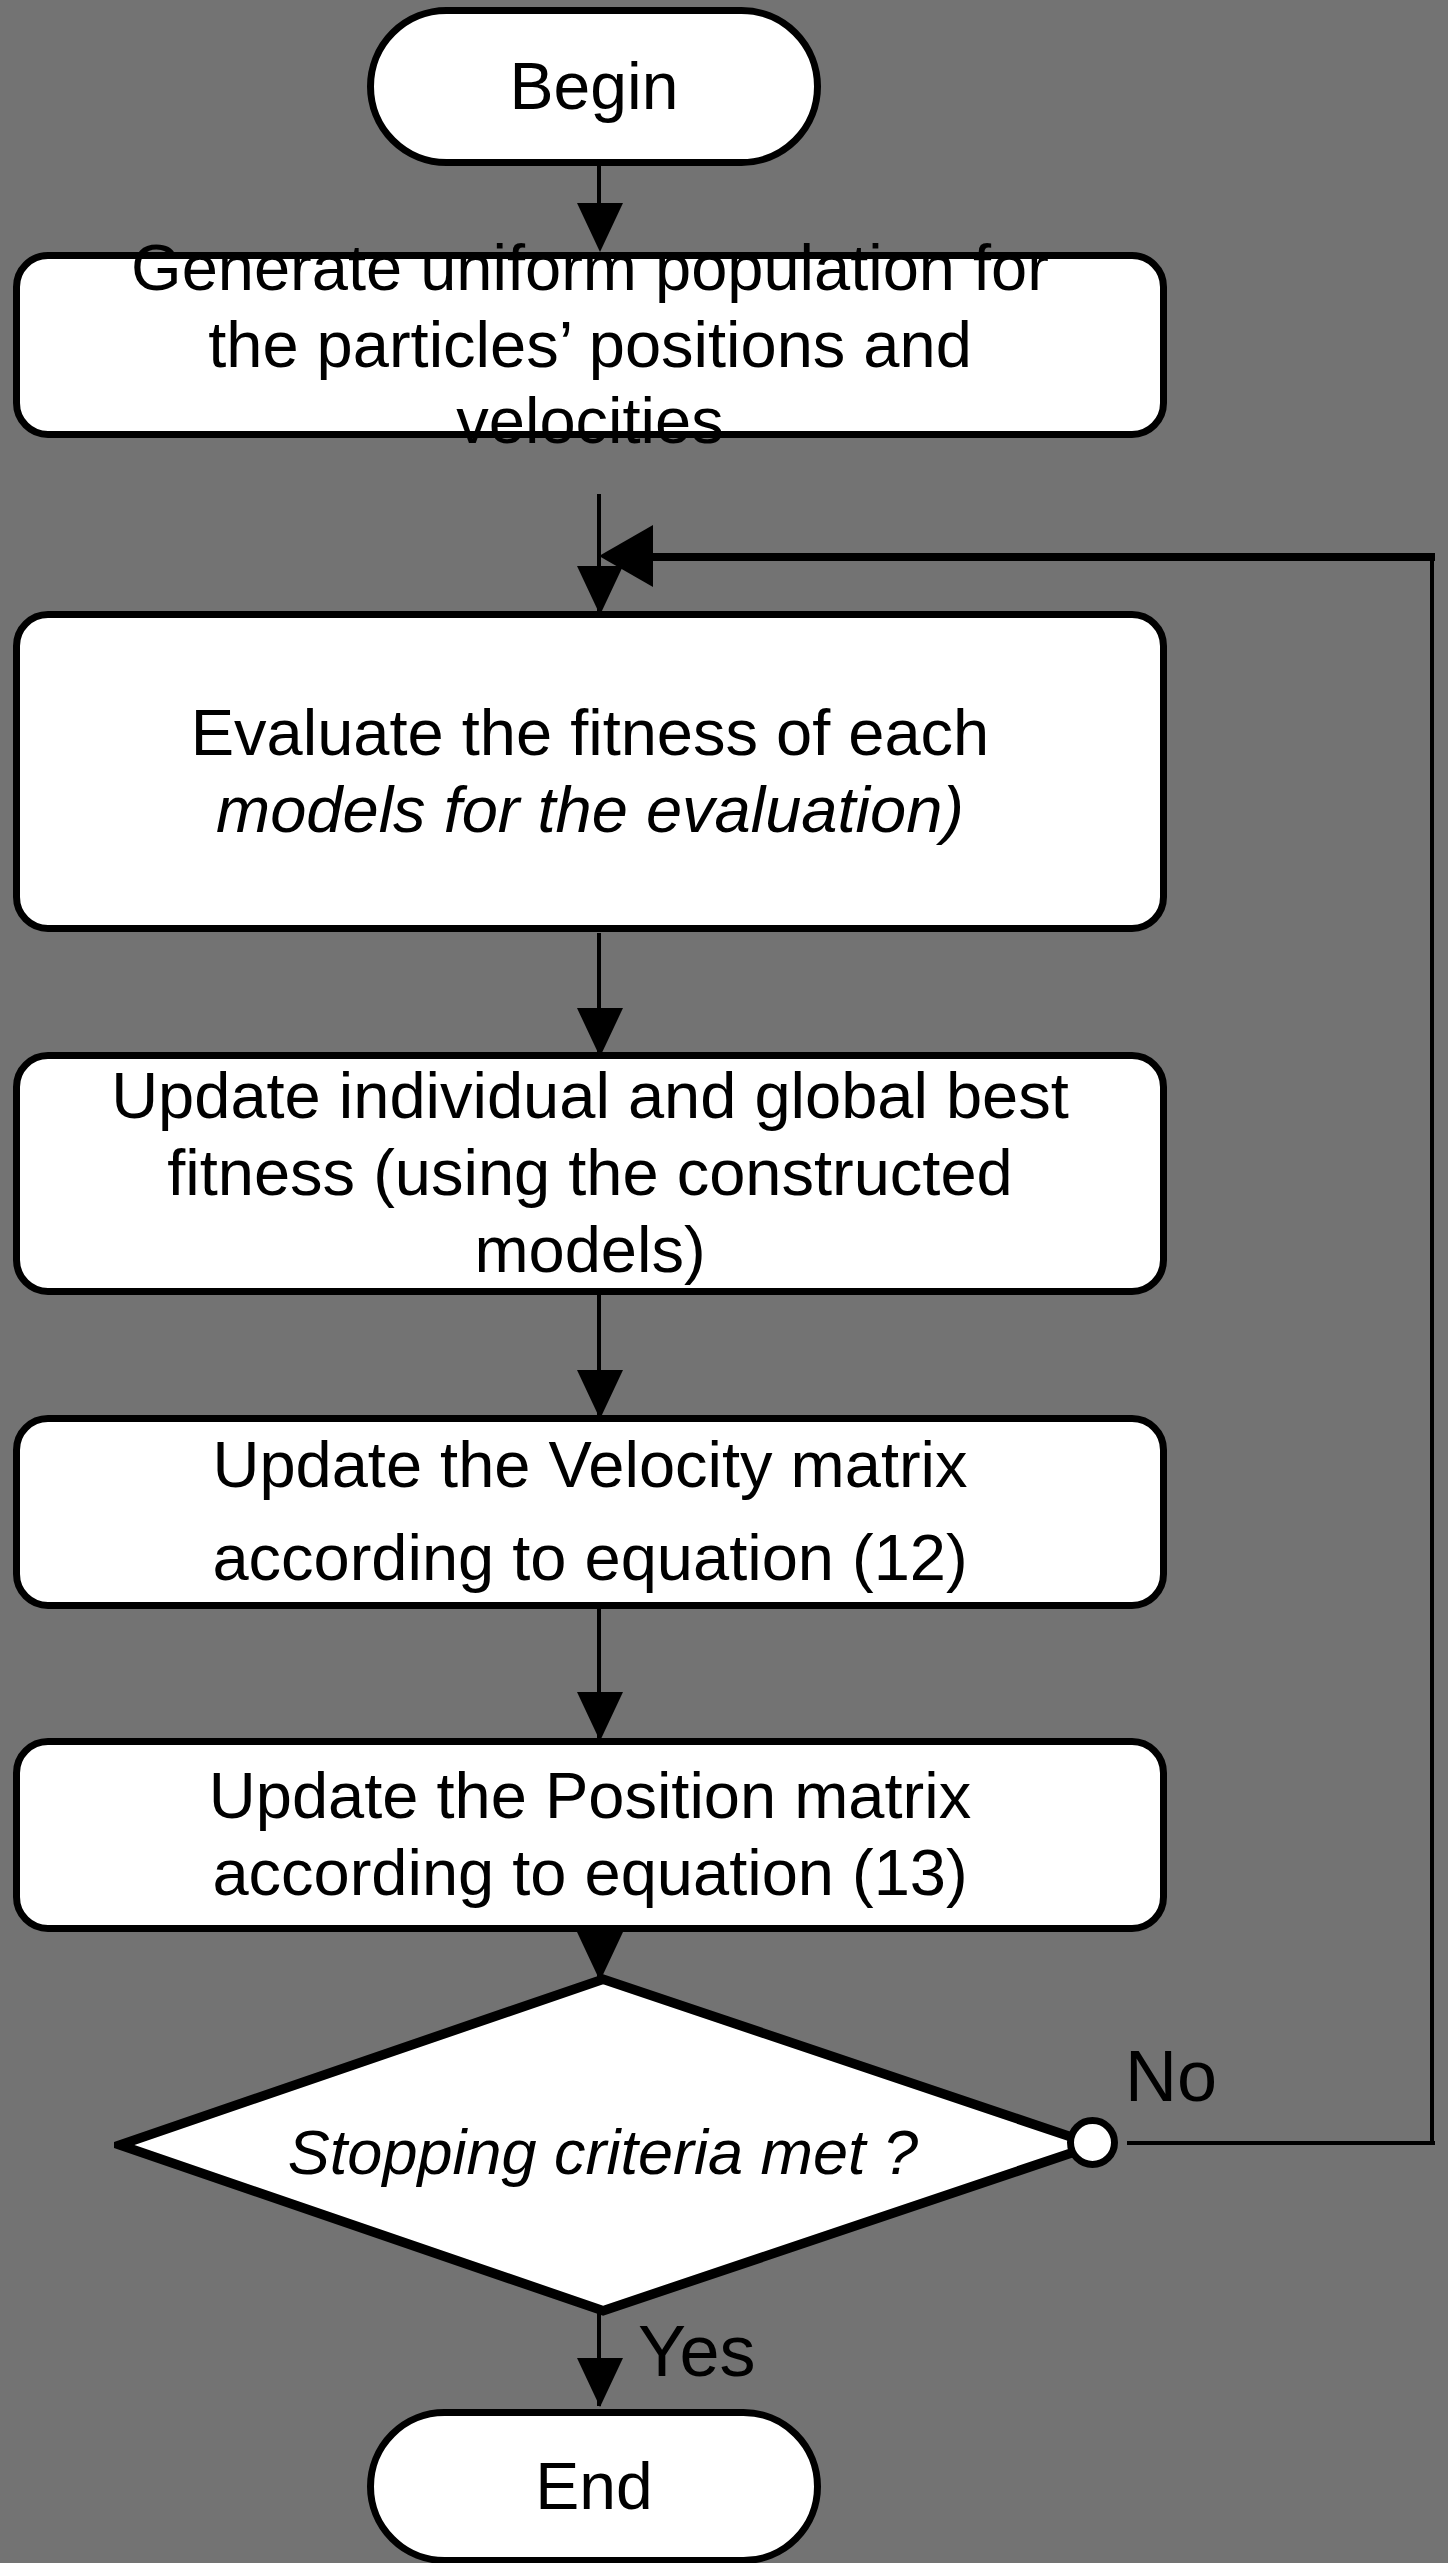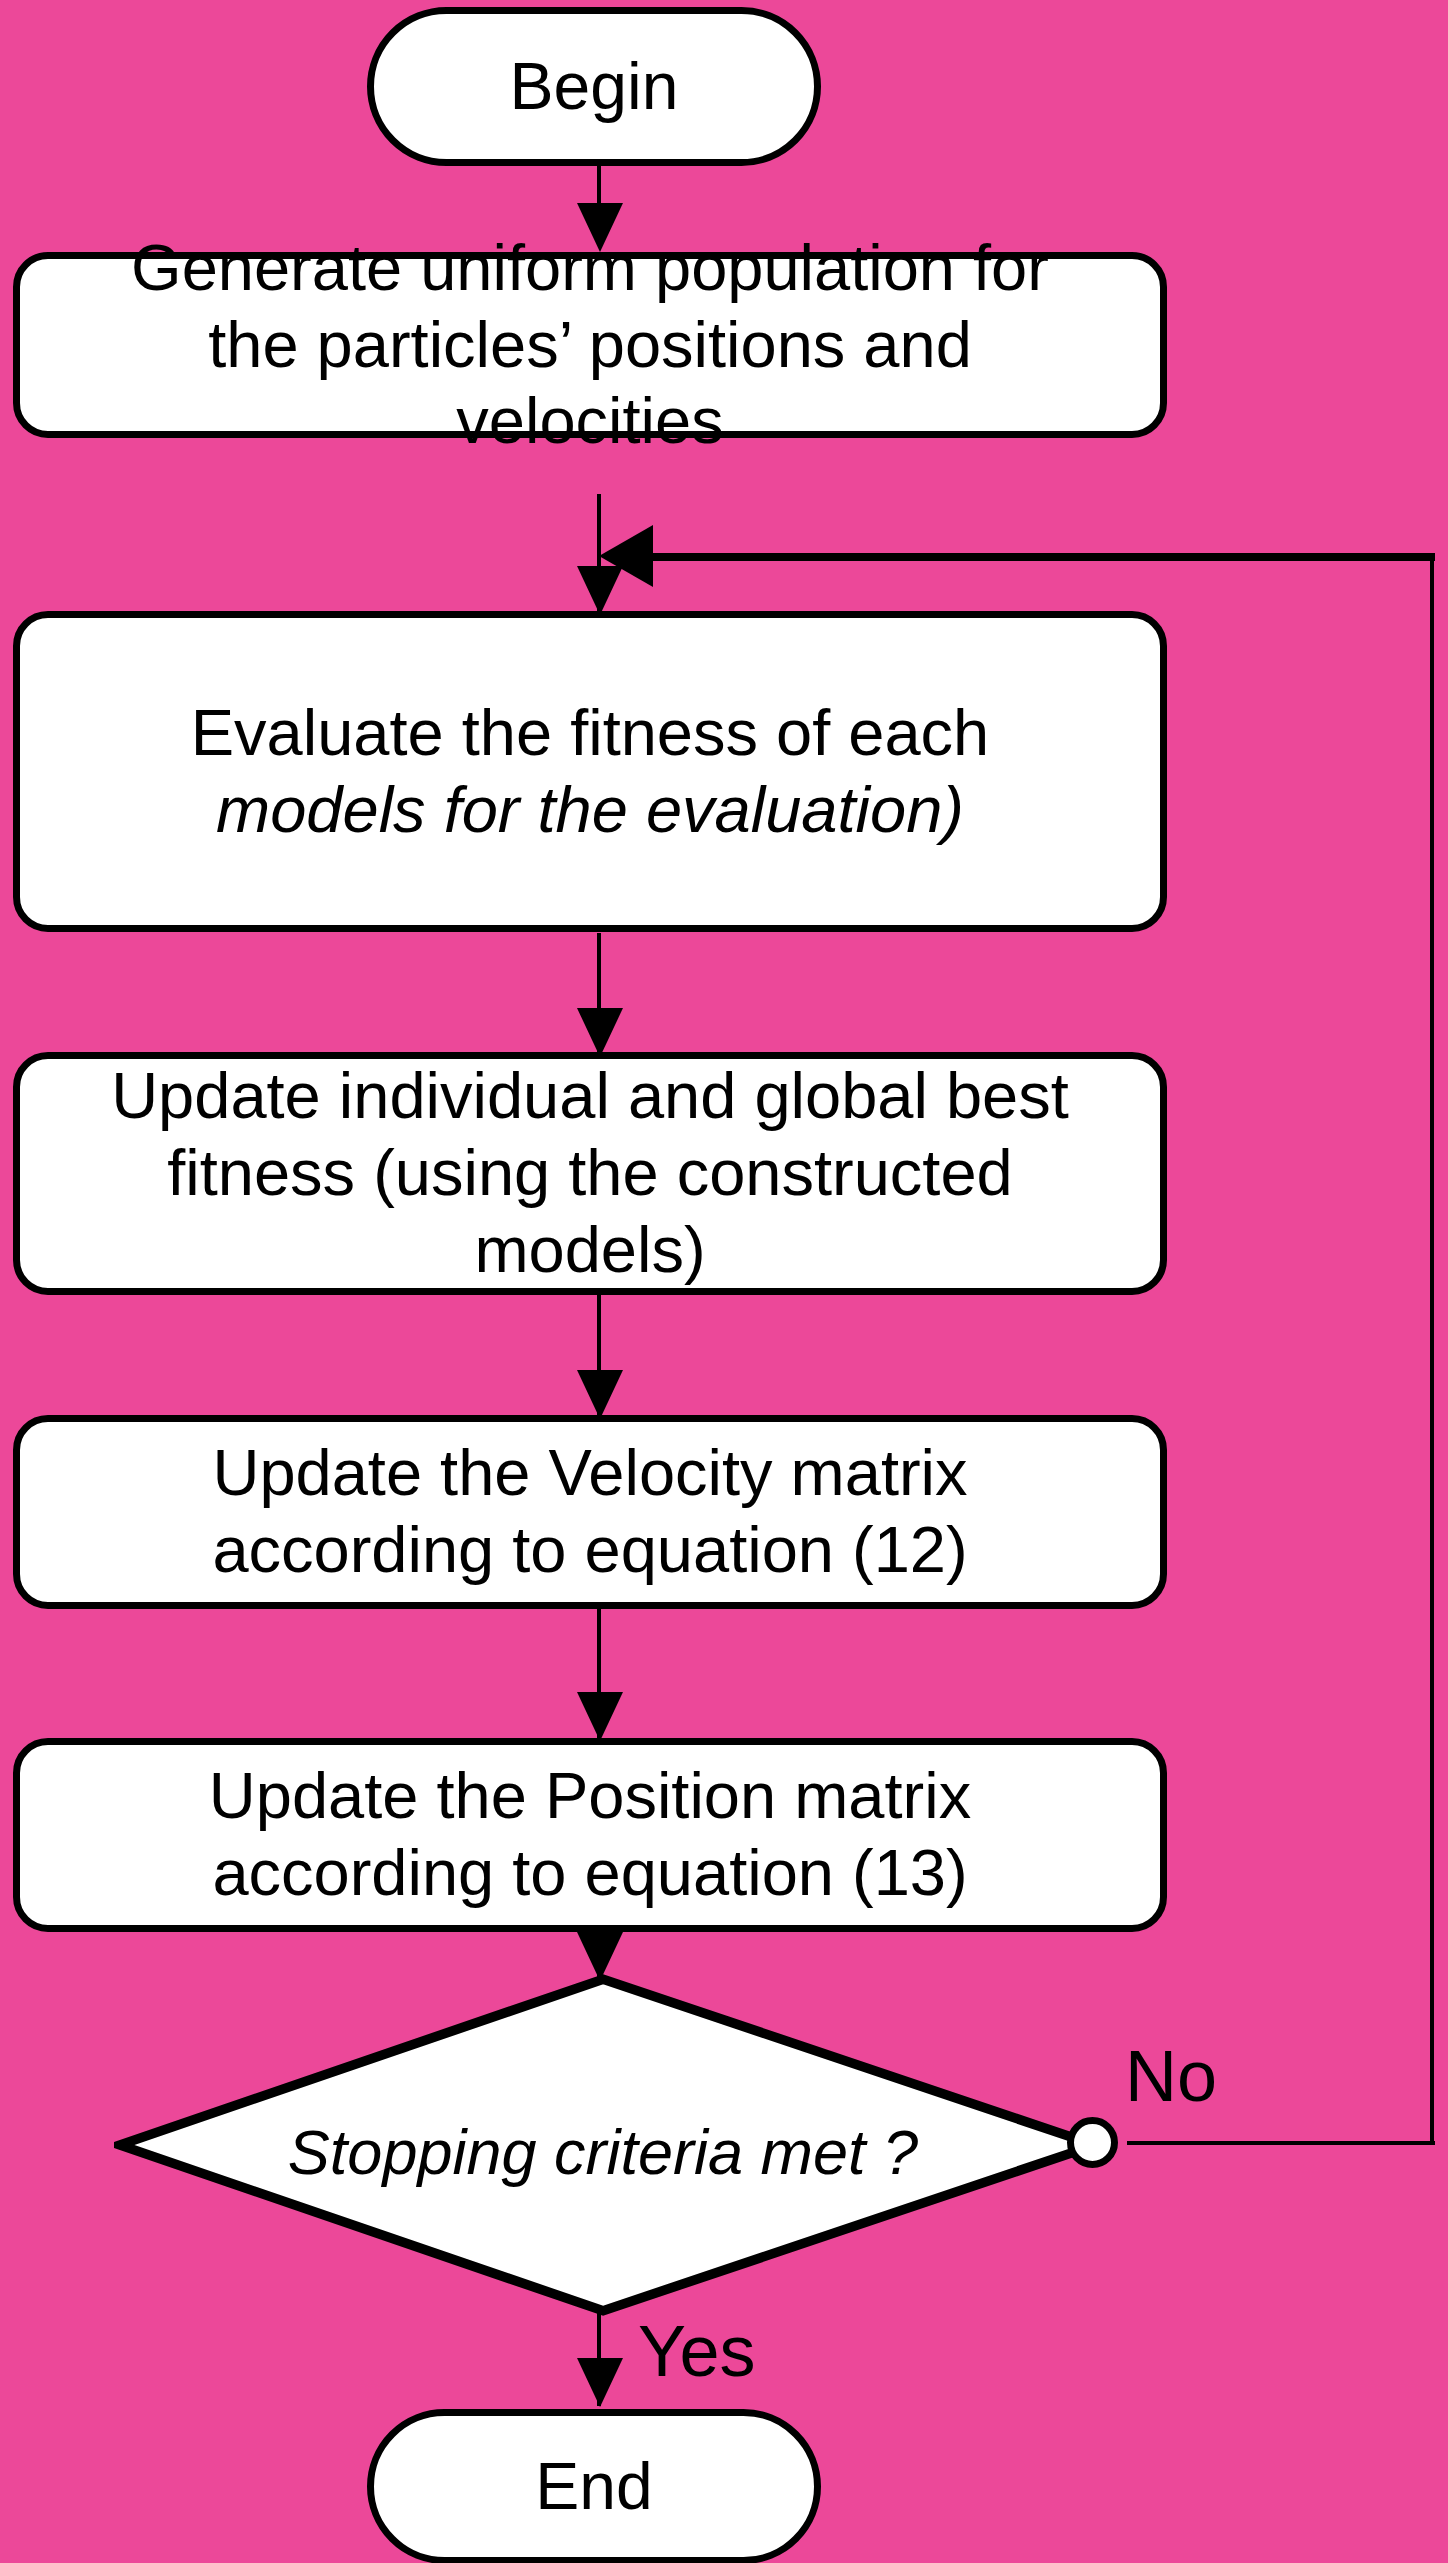--- a/index.html
+++ b/index.html
@@ -1,18 +1,18 @@
 <!DOCTYPE html>
 <html style="font-size:14px"><head>
 <meta charset="utf-8">
 <title>PSO Flowchart</title>
 <style>
   html,body{margin:0;padding:0;background:#ffffff;}
   body{width:1449px;height:2563px;font-family:"Liberation Sans","DejaVu Sans",sans-serif;color:#000;}
-  #stage{position:relative;width:1449px;height:2563px;background:#ec4899;overflow:hidden;}
+  #stage{position:relative;width:1449px;height:2563px;background:#737373;overflow:hidden;}
 
   .node{position:absolute;box-sizing:border-box;display:flex;align-items:center;justify-content:center;text-align:center;background:#fff;}
 
   .terminator{
     border:7.9px solid #000;
     border-radius:872px;
     font-size:66px;
     line-height:1.05;
   }
 
@@ -105,21 +105,21 @@
 
   <div class="node process" style="left:13px;top:1052px;width:1154px;height:243px;flex-direction:column;">
     <span class="txt">Update individual and global best</span>
     <span class="txt">fitness (using the constructed</span>
     <span class="txt">models)</span>
   </div>
 
   <div class="edge vline" style="left:597px;top:1295px;width:4.4px;height:124px;"></div>
   <div class="arrow-down" style="left:577px;top:1370px;"></div>
 
-  <div class="node process" style="left:13px;top:1415px;width:1154px;height:194px;flex-direction:column;">
+  <div class="node process" style="left:13px;top:1415px;width:1154px;height:194px;flex-direction:column;justify-content:space-between;">
     <span class="txt">Update the Velocity matrix</span>
     <span class="txt">according to equation (12)</span>
   </div>
 
   <div class="edge vline" style="left:597px;top:1609px;width:4.4px;height:133px;"></div>
   <div class="arrow-down" style="left:577px;top:1692px;"></div>
 
   <div class="node process" style="left:13px;top:1738px;width:1154px;height:194px;flex-direction:column;">
     <span class="txt">Update the Position matrix</span>
     <span class="txt">according to equation (13)</span>

